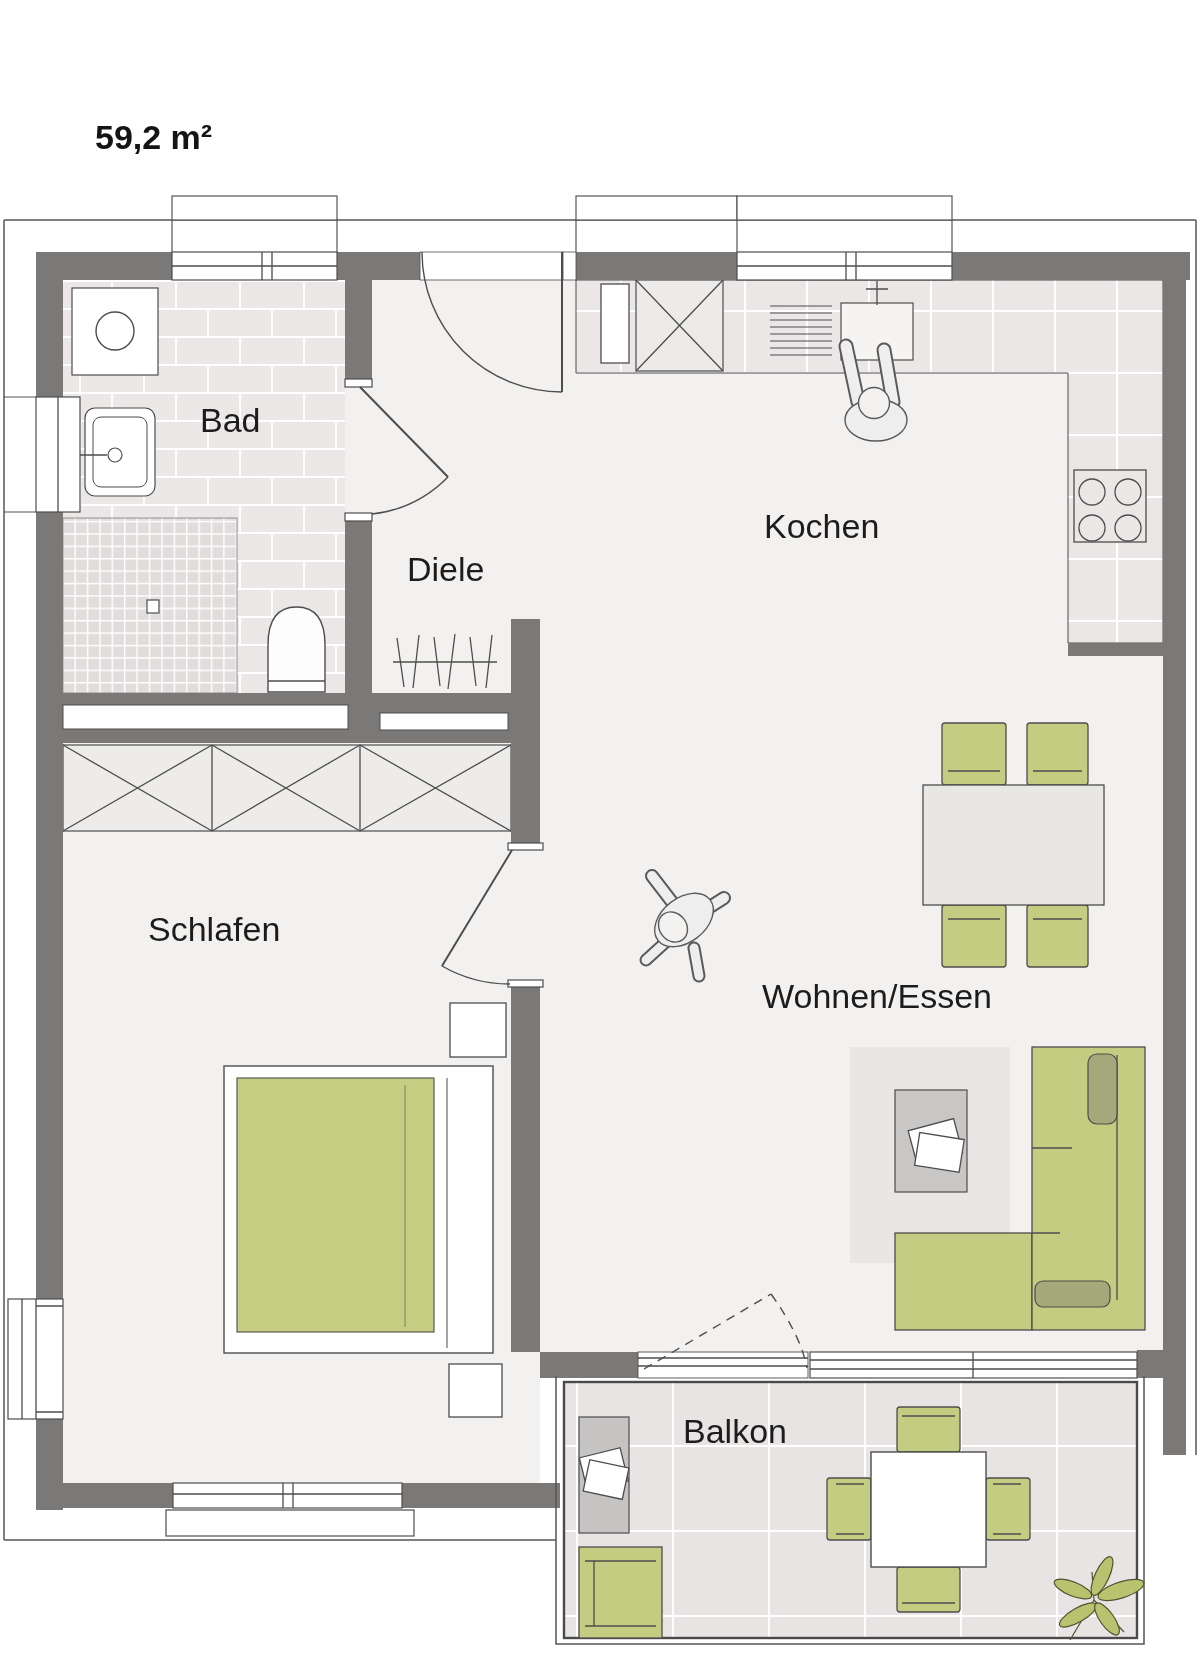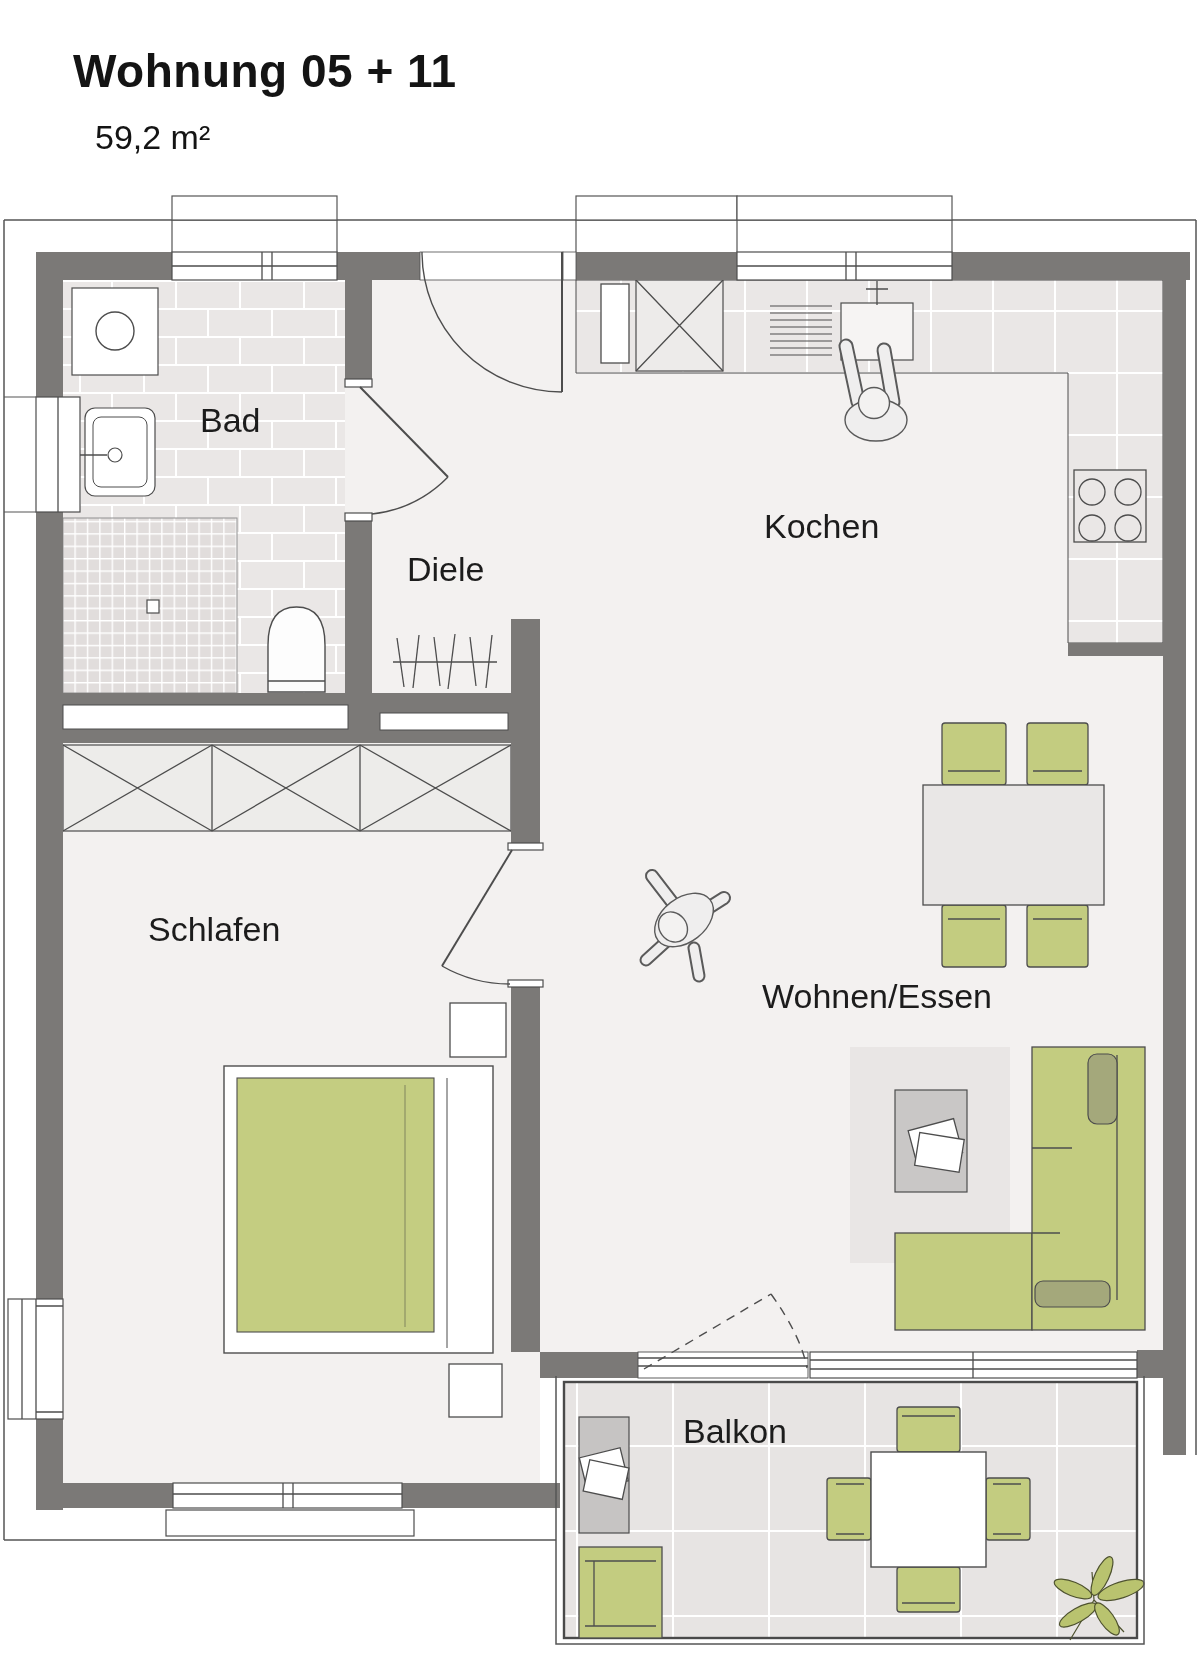--- a/index.html
+++ b/index.html
@@ -1,35 +1,34 @@
 <!DOCTYPE html>
 <html><head>
 <meta charset="utf-8">
 <style>
   html,body{margin:0;padding:0;background:#ffffff;}
   #stage{position:relative;width:1200px;height:1653px;background:#ffffff;overflow:hidden;
          font-family:"Liberation Sans",sans-serif;}
   #plan-title{position:absolute;left:73px;top:44px;font-size:46px;font-weight:bold;color:#141414;letter-spacing:0.5px;}
-  #plan-area{position:absolute;left:95px;top:118px;font-size:34px;font-weight:normal;color:#141414;}
+  #plan-area{position:absolute;left:95px;top:118px;font-size:34px;font-weight:bold;color:#141414;}
   svg{position:absolute;left:0;top:0;}
   svg text{font-family:"Liberation Sans",sans-serif;font-size:34px;fill:#1c1c1c;}
   .wall{fill:#7b7977;stroke:none;}
   .thin{stroke:#4d4d4d;stroke-width:1.4;fill:none;}
   .sym{stroke:#4d4d4d;fill:#ffffff;stroke-width:1.2;}
   .furn-g{fill:#c3cc80;stroke:#4d4d4d;stroke-width:1.3;}
   .cushion{fill:#a4a87b;stroke:#4d4d4d;stroke-width:1.2;}
   .whitebox{fill:#ffffff;stroke:#4d4d4d;stroke-width:1.3;}
   .ln{stroke:#4d4d4d;stroke-width:1.3;fill:none;}
 </style>
 </head>
 <body>
 
 <div id="stage">
 
-  <div id="plan-title">Wohnung 05 + 11</div>
   <div id="plan-area">59,2 m²</div>
 
   <svg width="1200" height="1653" viewBox="0 0 1200 1653">
     <defs>
       <pattern id="brick" width="64" height="56" patternUnits="userSpaceOnUse">
         <rect width="64" height="56" fill="#eae7e6"></rect>
         <path d="M0,1 H64 M0,29 H64" stroke="#ffffff" stroke-width="2"></path>
         <path d="M48,0 V28 M16,28 V56" stroke="#ffffff" stroke-width="2"></path>
       </pattern>
       <pattern id="grid62" width="62" height="62" patternUnits="userSpaceOnUse">

